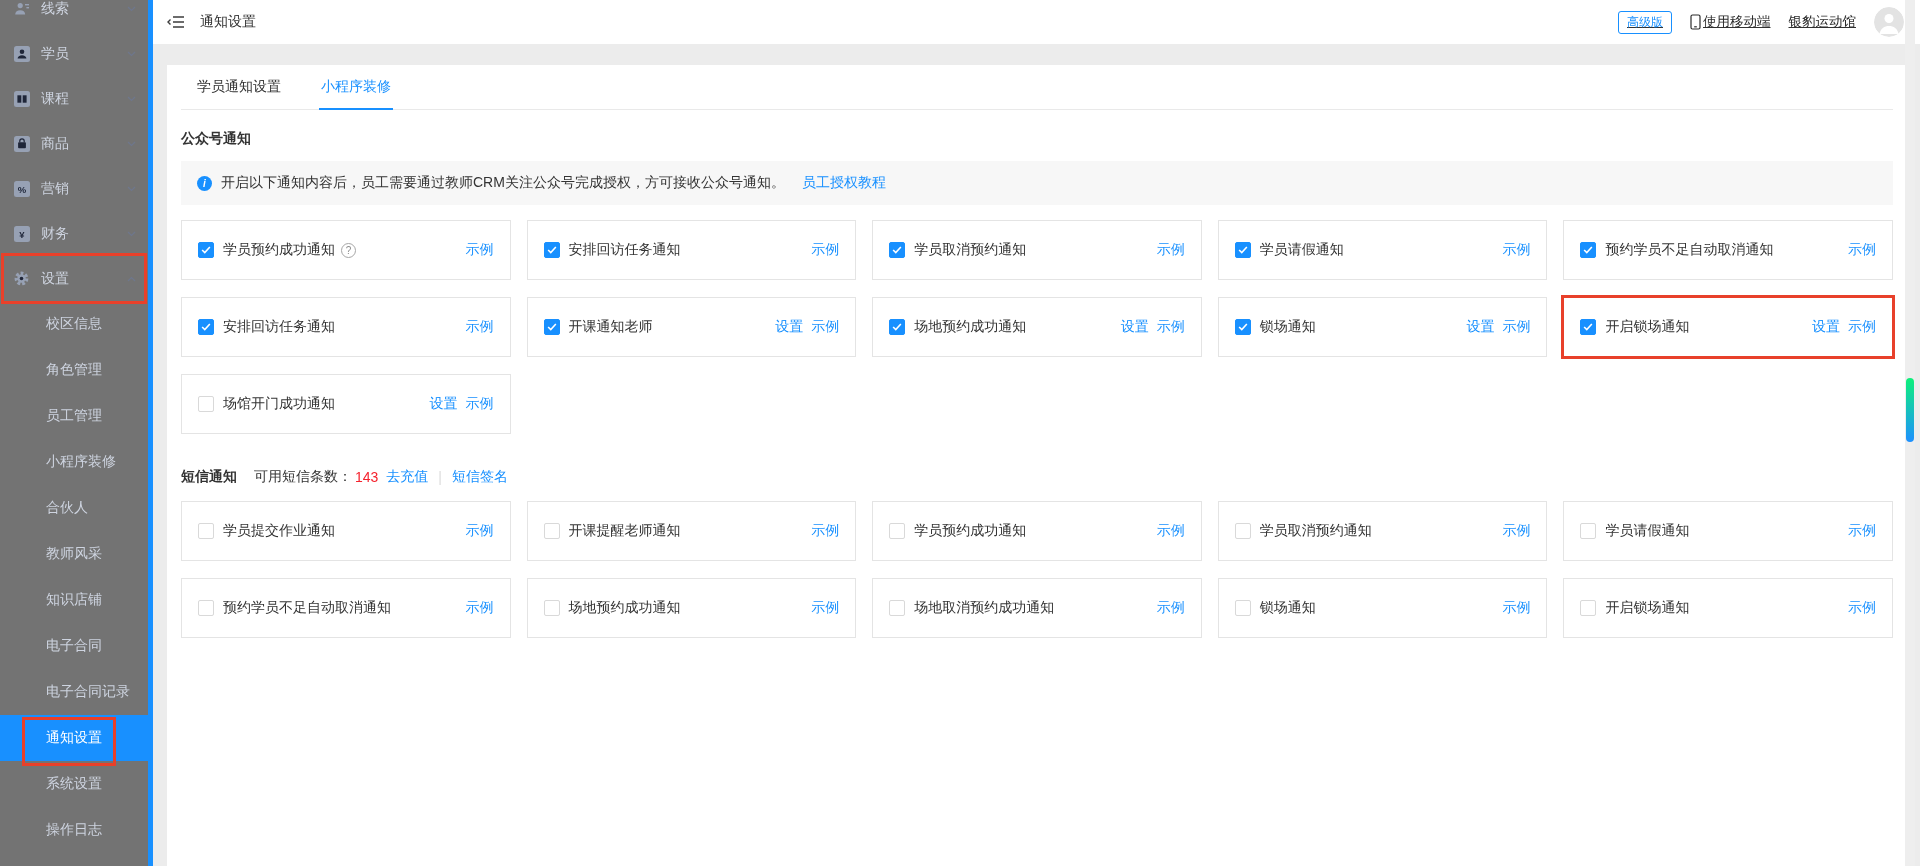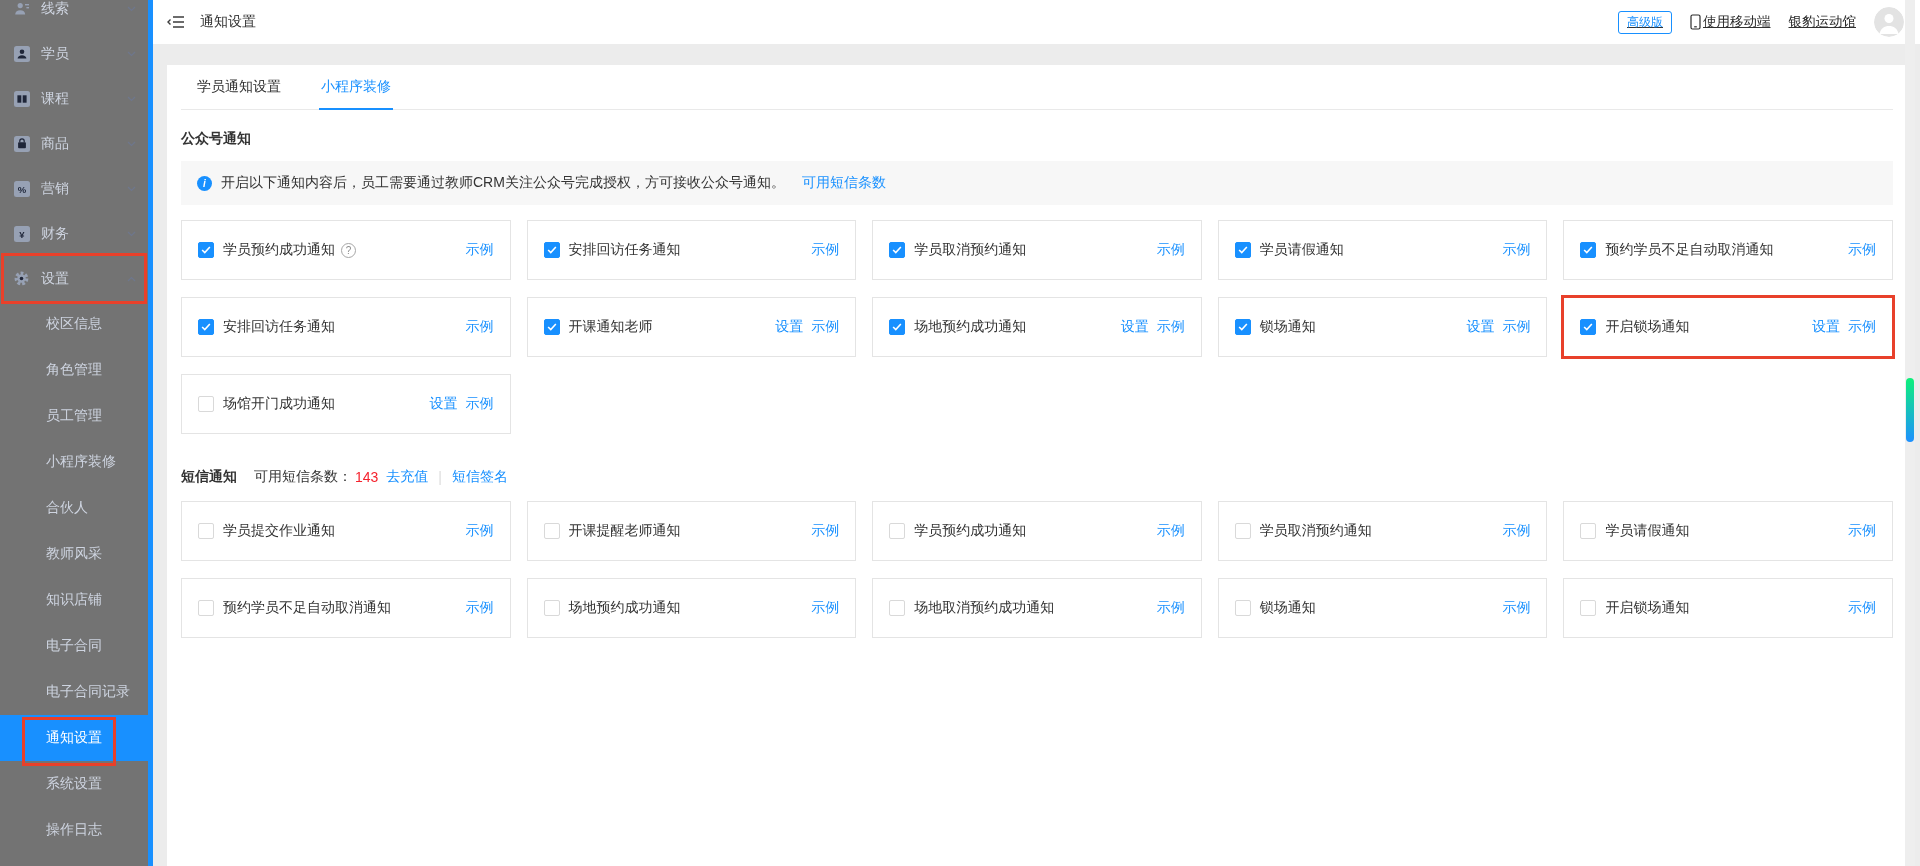--- a/index.html
+++ b/index.html
@@ -240,21 +240,21 @@
         <div class="tabs">
           <div class="tab">学员通知设置</div>
           <div class="tab active">小程序装修</div>
         </div>
 
         <div class="section-title">公众号通知</div>
 
         <div class="banner">
           <span class="info-icon">i</span>
           <span>开启以下通知内容后，员工需要通过教师CRM关注公众号完成授权，方可接收公众号通知。</span>
-          <a>可用短信条数</a>
+          <a>员工授权教程</a>
         </div>
 
         <div class="grid" id="wx-grid">
             <div class="card">
               <span class="cb on">
                 <svg width="16" height="16" viewBox="0 0 16 16">
                   <path d="M3.6 8l3 3 5.8-6.4" stroke="#fff" stroke-width="1.8" fill="none"></path>
                 </svg>
               </span>
               <span class="card-label">学员预约成功通知</span>

